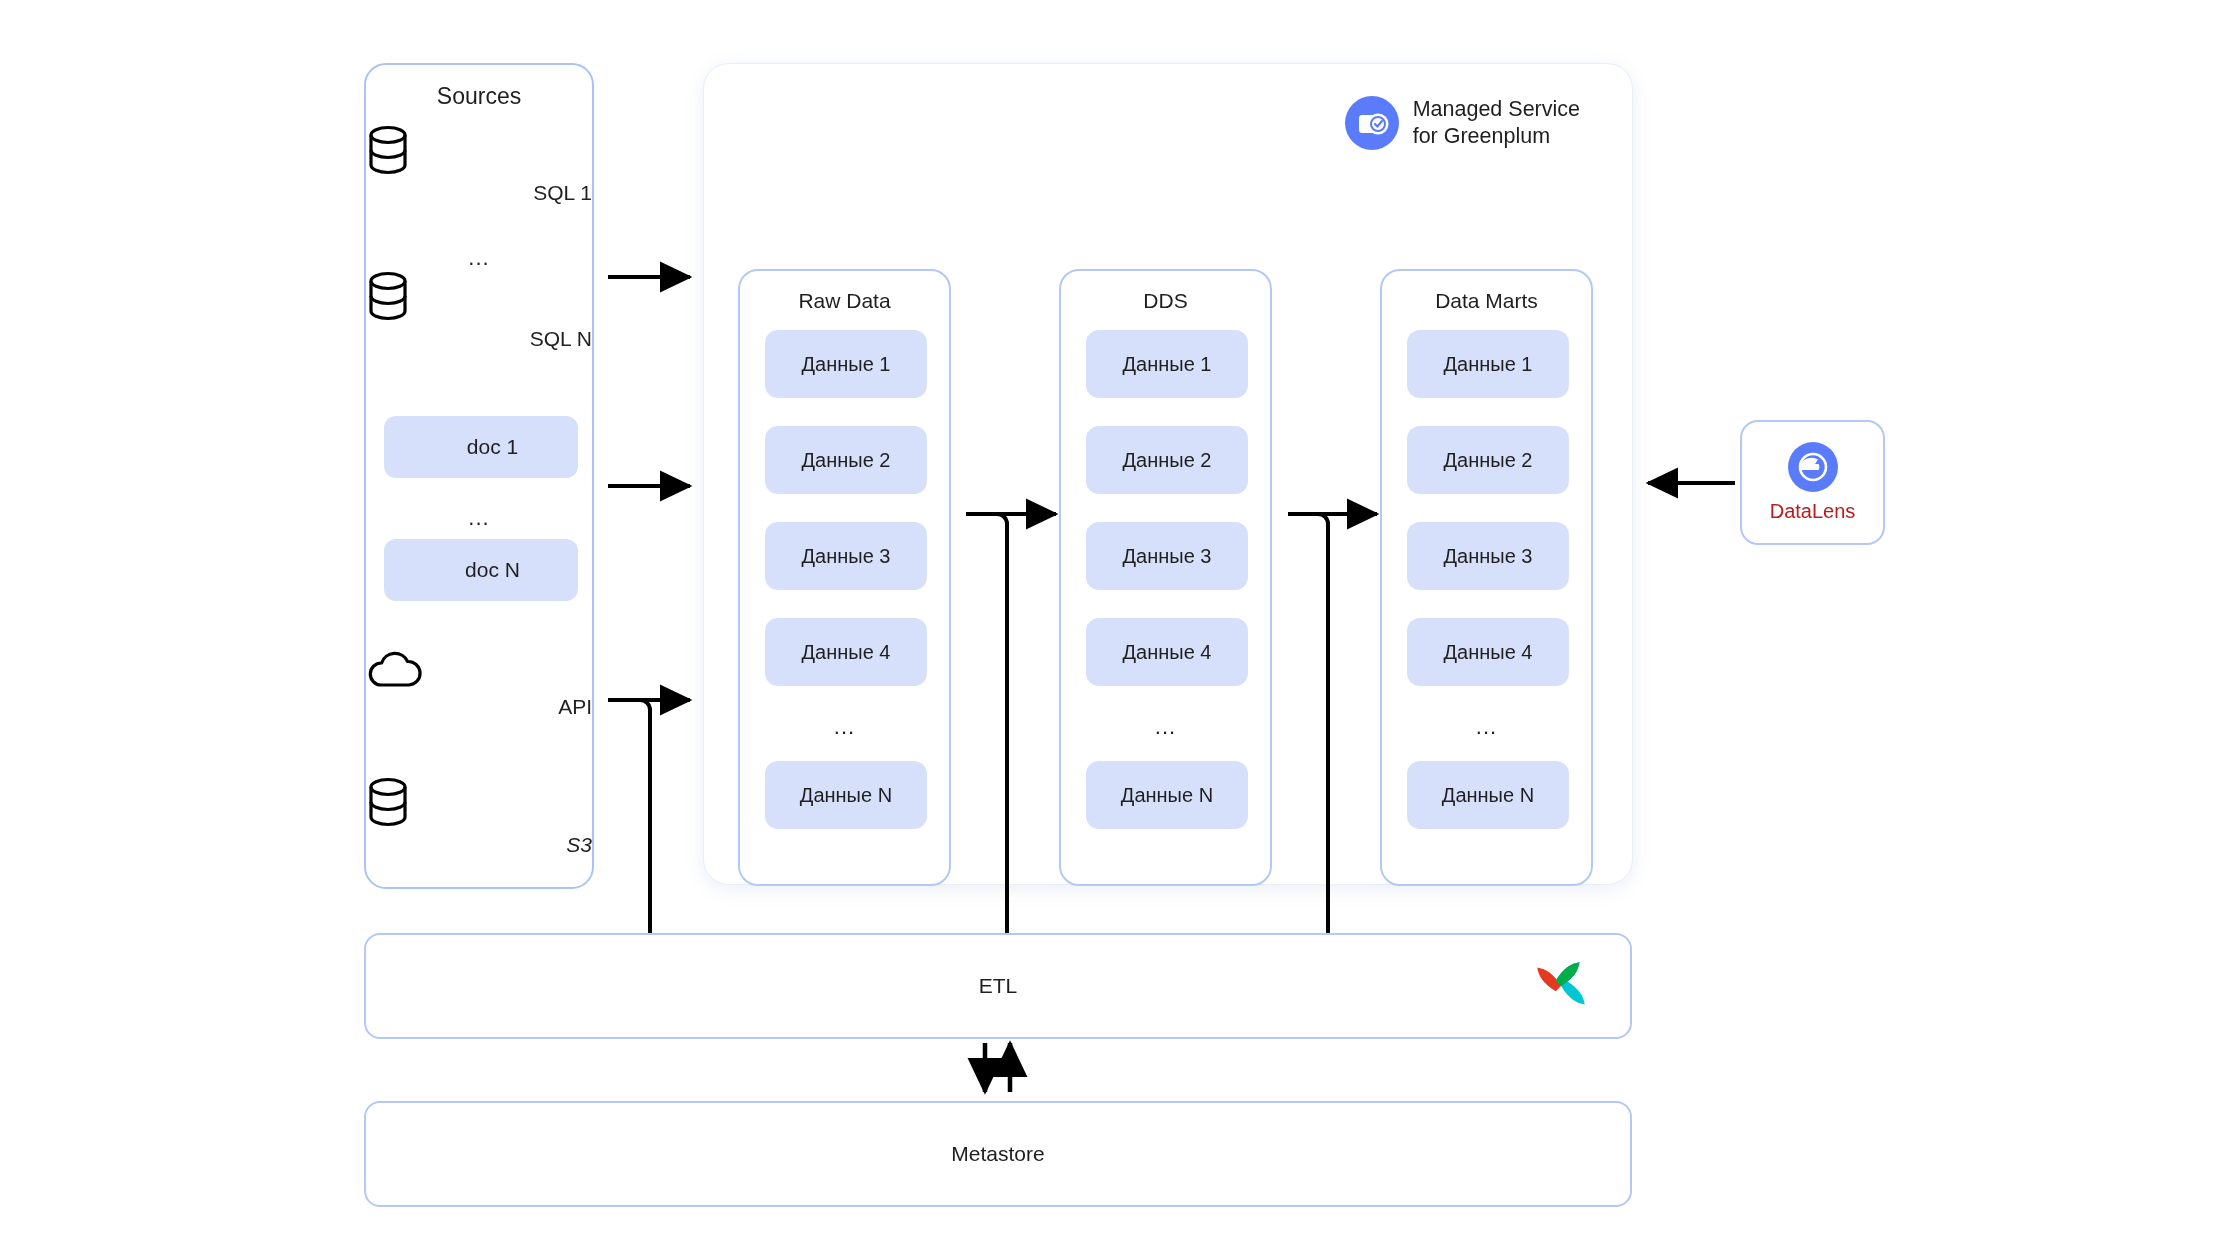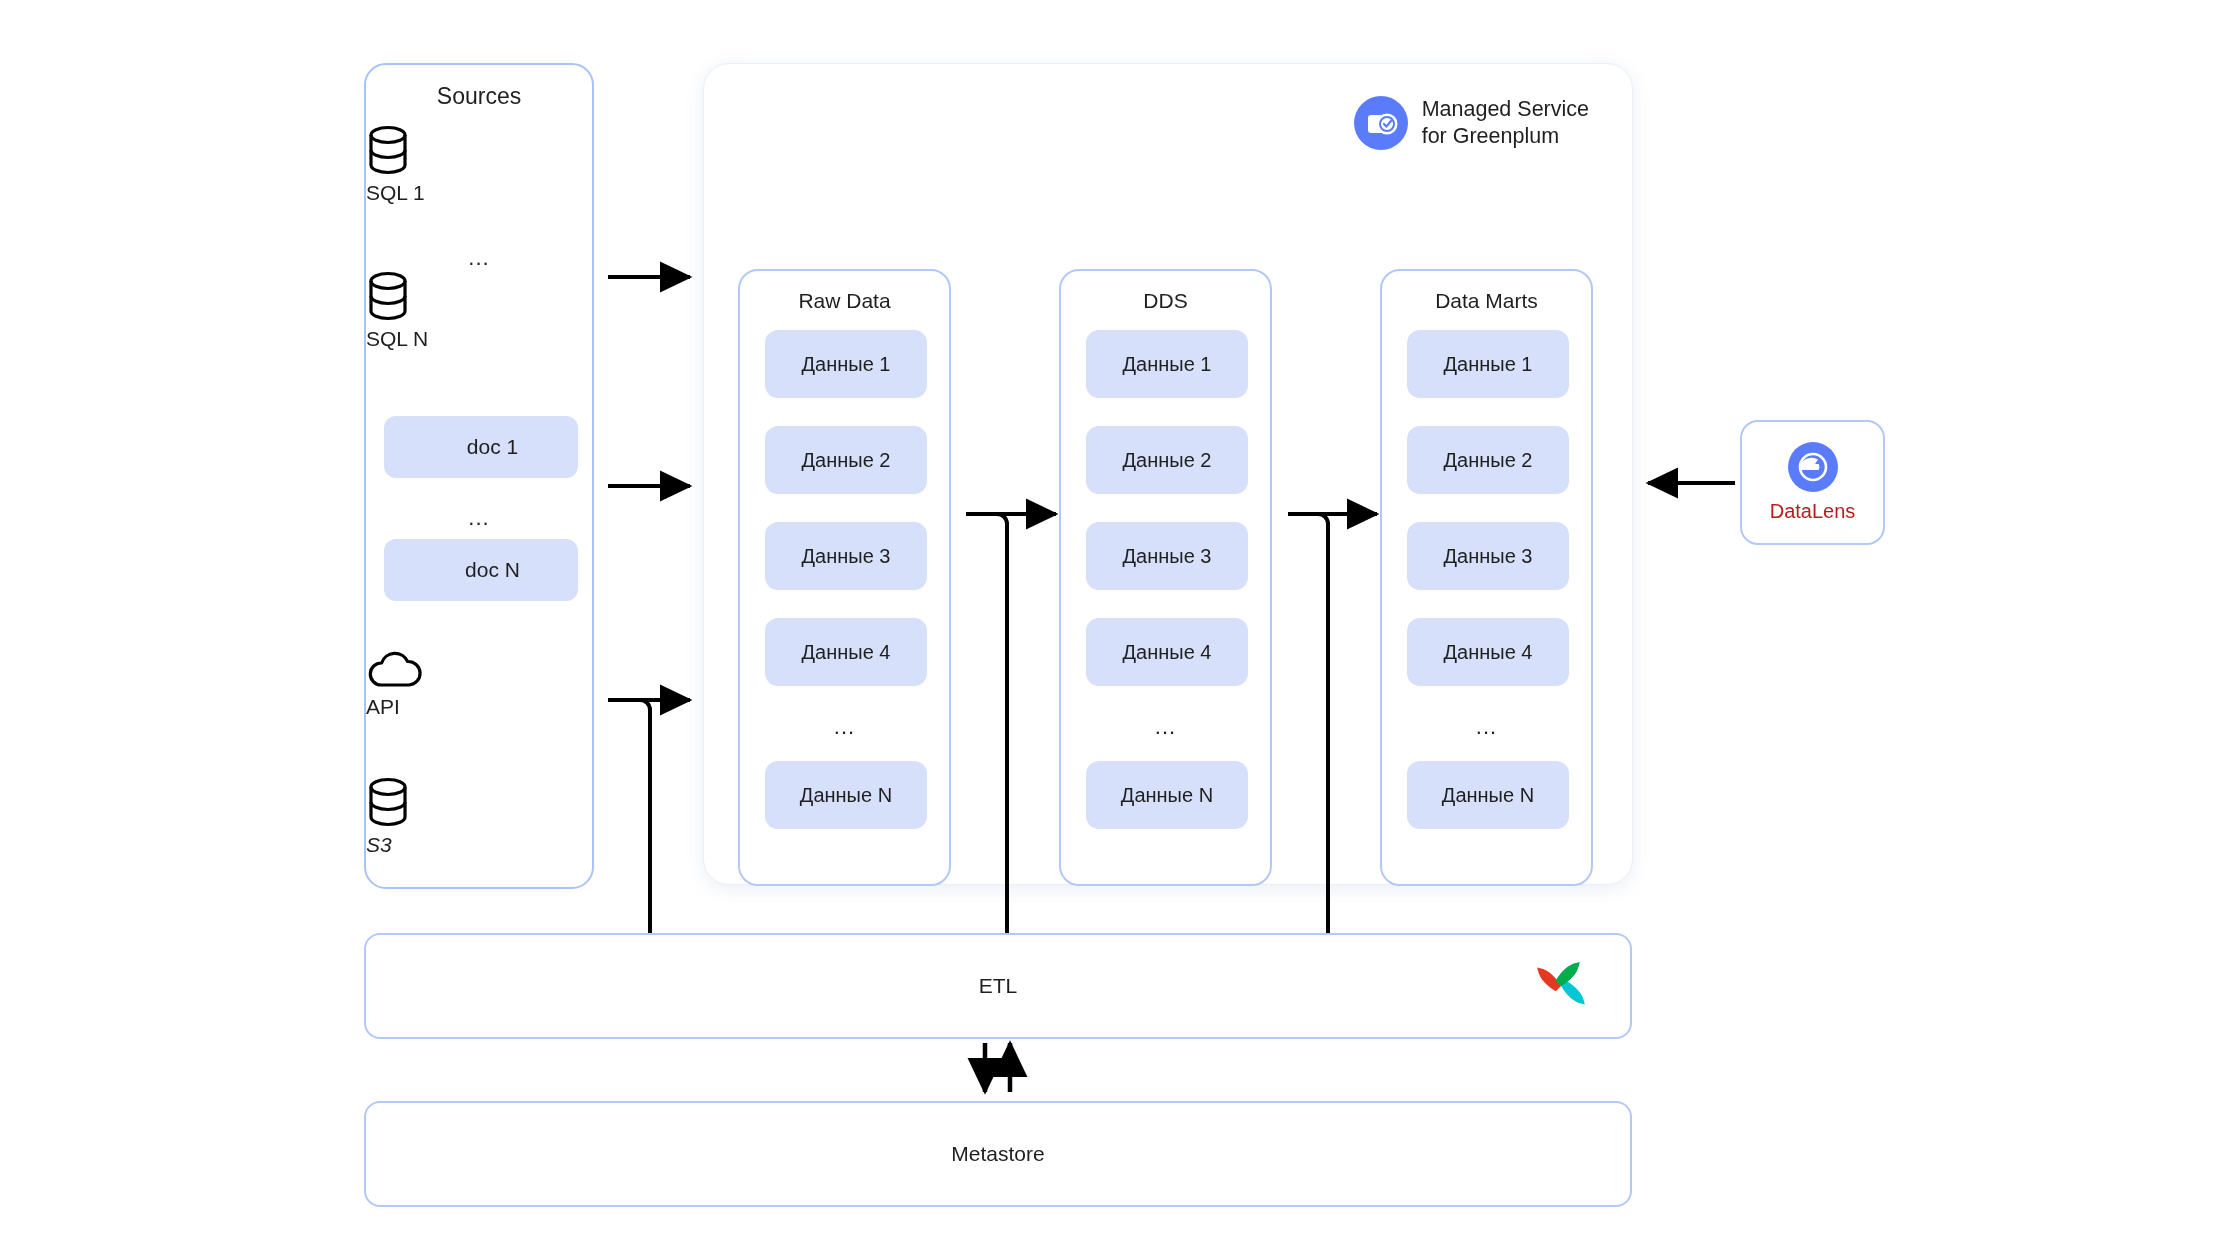--- a/index.html
+++ b/index.html
@@ -37,21 +37,21 @@
     left: 0;
     width: 100%;
     text-align: center;
     font-size: 23px;
     color: #1f1f1f;
   }
   .src-item {
     position: absolute;
     left: 0;
     width: 100%;
-    text-align: left;
+    text-align: right;
   }
   .src-label {
     font-size: 21px;
     color: #1f1f1f;
     margin-top: 4px;
   }
   .src-ellipsis {
     position: absolute;
     left: 0;
     width: 100%;
@@ -83,21 +83,21 @@
     width: 930px;
     height: 822px;
     background: #ffffff;
     border: 1.5px solid #eaeef9;
     border-radius: 26px;
     box-shadow: 0 4px 18px rgba(130,150,200,0.16);
     box-sizing: border-box;
   }
   #greenplum-brand {
     position: absolute;
-    right: 43px;
+    right: 52px;
     top: 32px;
     display: flex;
     align-items: center;
     gap: 14px;
   }
   #gp-logo {
     width: 54px;
     height: 54px;
     border-radius: 50%;
     background: #5b7cfa;

